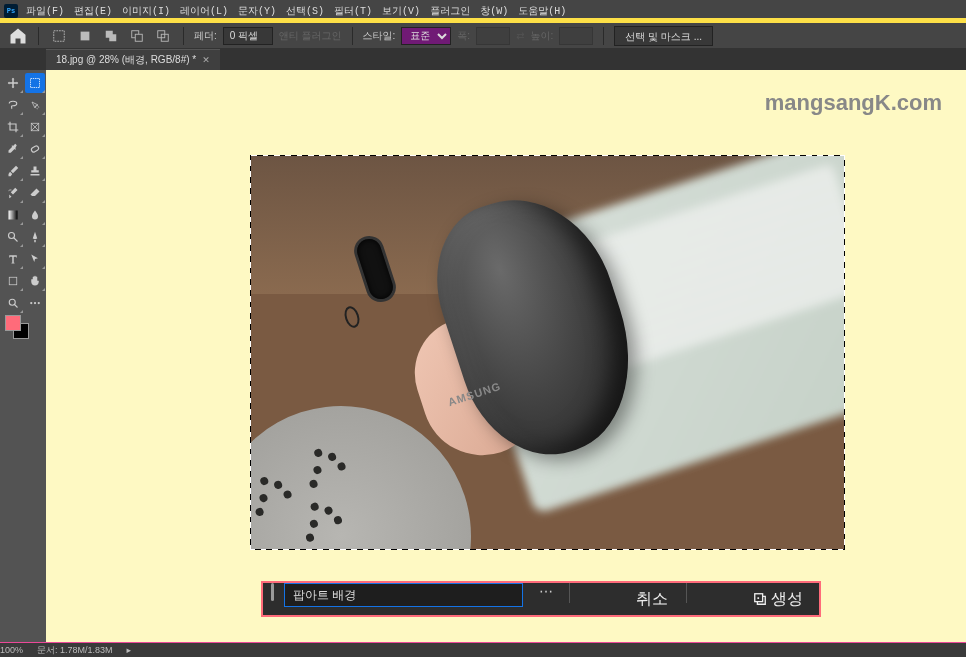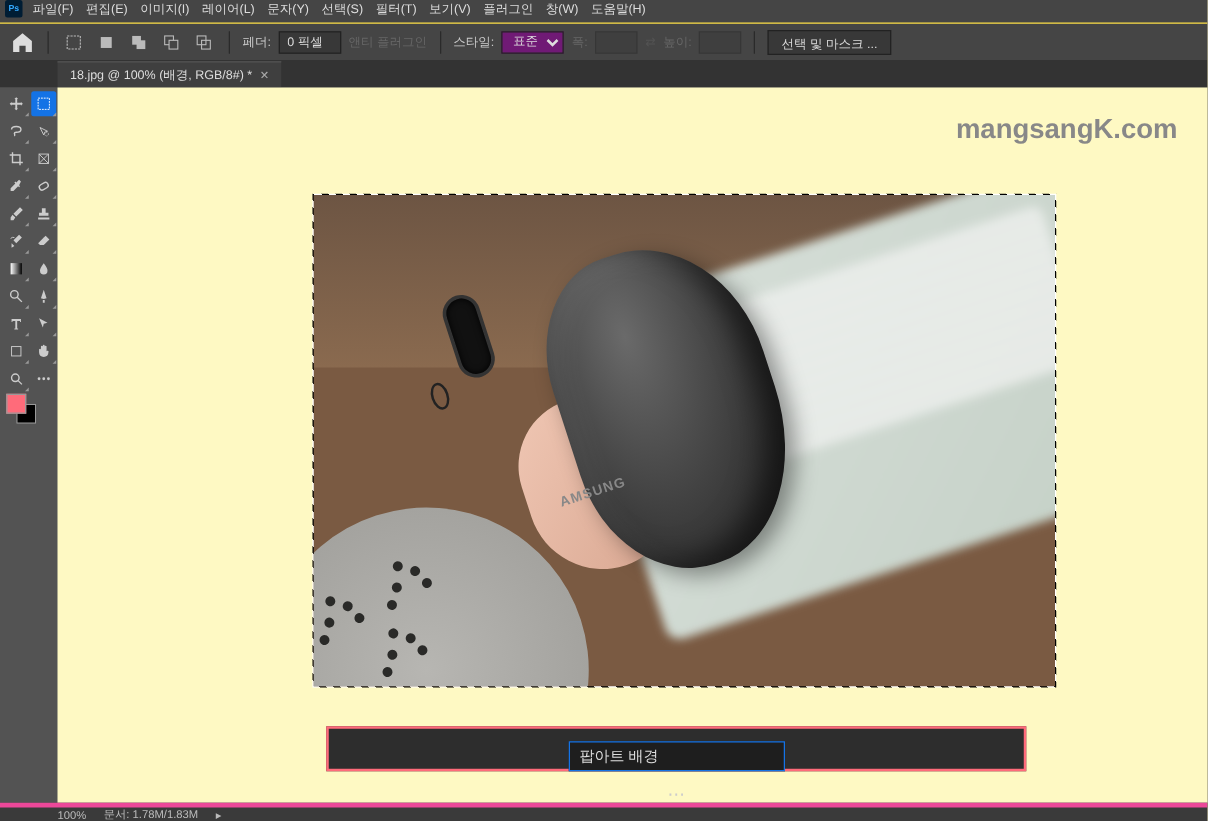--- a/index.html
+++ b/index.html
@@ -1,20 +1,20 @@
 <!DOCTYPE html>
 <html><head>
   <meta charset="utf-8">
   <style>
     * { margin: 0; padding: 0; box-sizing: border-box; }
     body { font-family: "Malgun Gothic", Arial, sans-serif; background: #535353; width: 966px; height: 657px; overflow: hidden; position: relative; }
-    .menubar { background: #454545; height: 18px; display: flex; align-items: flex-start; padding: 0 4px; font-size: 10px; color: #ddd; }
+    .menubar { background: #454545; height: 18px; display: flex; align-items: flex-end; padding: 0 4px; font-size: 10px; color: #ddd; font-family: Liberation Mono, monospace; }
     .ps-icon { width: 14px; height: 14px; background: #001d34; color: #31a8ff; font-size: 7px; font-weight: bold; display: flex; align-items: center; justify-content: center; margin-right: 8px; border-radius: 2px; }
     .menubar span { margin-right: 10px; cursor: default; }
-    .toolbar { background: #454545; height: 30px; display: flex; align-items: center; padding: 0 8px; gap: 6px; border-top: 1px solid #fde047; }
+    .toolbar { background: #454545; height: 30px; display: flex; align-items: center; padding: 0 8px; gap: 6px; border-top: 5px solid #fde047; }
     .home-btn { width: 20px; height: 20px; display: flex; align-items: center; justify-content: center; color: #ddd; }
     .divider { width: 1px; height: 18px; background: #2a2a2a; margin: 0 4px; }
     .opt-icon { width: 20px; height: 20px; display: flex; align-items: center; justify-content: center; color: #bbb; }
     .opt-icon svg { width: 14px; height: 14px; }
     .opt-label { font-size: 10px; color: #ccc; }
     .opt-input { background: #383838; border: 1px solid #222; color: #ddd; font-size: 10px; padding: 2px 6px; width: 50px; height: 18px; }
     .opt-select { background: #701a75; border: 1px solid #222; color: #ddd; font-size: 10px; padding: 1px 4px; height: 18px; }
     .opt-btn { background: #383838; border: 1px solid #222; color: #ddd; font-size: 10px; padding: 3px 10px; height: 20px; }
     .opt-label.dim { color: #666; }
     .tab-strip { background: #333; height: 22px; display: flex; align-items: flex-end; padding-left: 46px; }
@@ -42,28 +42,28 @@
     .mouse-click { position: absolute; left: 94px; top: 150px; width: 14px; height: 22px; border: 2px solid #222; border-radius: 50%; transform: rotate(-18deg); }
     .brand { position: absolute; left: 196px; top: 232px; color: #888; font-size: 11px; letter-spacing: 1px; font-weight: 600; transform: rotate(-18deg); }
     .hand { position: absolute; left: 130px; top: 70px; width: 180px; height: 230px; transform: rotate(-18deg); }
     .palm { position: absolute; left: 24px; top: 90px; width: 110px; height: 140px; background: linear-gradient(135deg,#f0c7b4,#d8a690); border-radius: 55px 40px 50px 60px; }
     .thumb { position: absolute; left: 90px; top: 40px; width: 54px; height: 76px; background: linear-gradient(145deg,#f2cdb9,#dbaa92); border-radius: 28px 26px 22px 30px; }
     .finger { position: absolute; width: 26px; background: linear-gradient(145deg,#f2cdb9,#dcab94); border-radius: 14px; }
     .f1 { left: 130px; top: 30px; height: 56px; }
     .f2 { left: 118px; top: 20px; height: 48px; }
     .sleeve { position: absolute; left: -40px; top: 250px; width: 260px; height: 260px; background: radial-gradient(circle,#b7b6b2 0%,#9c9b97 100%); border-radius: 50%; transform: rotate(-18deg); }
     .dot { position: absolute; width: 8px; height: 8px; background: #2a2a28; border-radius: 50%; box-shadow: 12px 8px 0 #2a2a28, -6px 16px 0 #2a2a28, 18px 20px 0 #2a2a28, -14px 28px 0 #2a2a28; }
-    .gen-bar { position: absolute; left: 215px; bottom: 25px; width: 560px; height: 36px; border: 2px solid #ff6b7a; background: #2d2d2d; display: flex; align-items: center; padding: 0 8px; gap: 10px; flex-direction: column; }
+    .gen-bar { position: absolute; left: 215px; bottom: 25px; width: 560px; height: 36px; border: 2px solid #ff6b7a; background: #2d2d2d; display: flex; padding: 0 8px; gap: 10px; }
     .gen-handle { width: 3px; height: 18px; background: #999; border-radius: 2px; }
     .gen-input { flex: 1; background: #1e1e1e; border: 1px solid #1473e6; color: #ddd; font-size: 12px; padding: 4px 8px; height: 24px; }
     .gen-more { color: #ccc; font-size: 14px; padding: 0 6px; }
     .gen-divider { width: 1px; height: 20px; background: #555; }
     .gen-btn { color: #eee; font-size: 16px; padding: 0 8px; display: flex; align-items: center; gap: 4px; margin-left: 48px; }
     .gen-icon { width: 14px; height: 14px; }
-    .statusbar { height: 15px; background: #3a3a3a; display: flex; align-items: center; font-size: 9px; color: #bbb; padding-left: 46px; gap: 14px; border-top: 4px solid #ec4899; }
+    .statusbar { height: 15px; background: #3a3a3a; display: flex; align-items: center; font-size: 9px; color: #bbb; gap: 14px; border-top: 1px solid #ec4899; }
   </style>
 </head>
 <body>
 
 <div class="menubar">
   <div class="ps-icon">Ps</div>
   <span>파일(F)</span>
   <span>편집(E)</span>
   <span>이미지(I)</span>
   <span>레이어(L)</span>
@@ -122,21 +122,21 @@
   <input class="opt-input" disabled="" style="width: 34px; opacity: 0.4;">
   <span class="opt-label dim" style="opacity:.4">⇄</span>
   <span class="opt-label dim">높이:</span>
   <input class="opt-input" disabled="" style="width: 34px; opacity: 0.4;">
   <div class="divider"></div>
   <button class="opt-btn">선택 및 마스크 ...</button>
 </div>
 
 <div class="tab-strip">
   <div class="tab">
-    <span>18.jpg @ 100% (배경, RGB/8#) *</span>
+    <span>18.jpg @ 28% (배경, RGB/8#) *</span>
     <span class="tab-close">✕</span>
   </div>
 </div>
 
 <div class="main">
   <div class="tools">
     <div class="tool">
         <svg viewBox="0 0 16 16" fill="currentColor">
           <path d="M8 1l2 2H9v4h4V6l2 2-2 2V9H9v4h1l-2 2-2-2h1V9H3v1L1 8l2-2v1h4V3H6z"></path>
         </svg>

